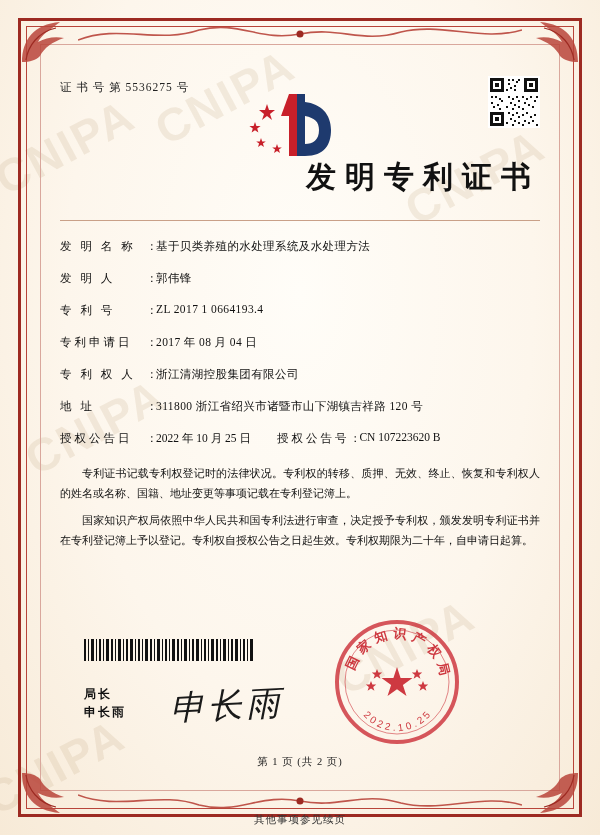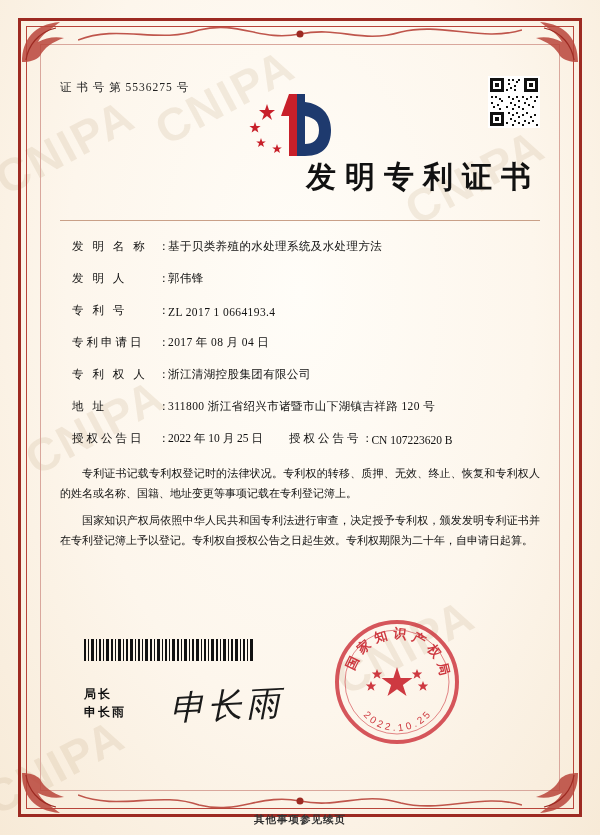--- a/index.html
+++ b/index.html
@@ -112,25 +112,24 @@
     width: 100%;
     height: 1px;
     background: #c9a088;
     margin-top: 22px;
   }
   .fields {
     margin-top: 18px;
   }
   .field {
     display: flex;
-    align-items: flex-end;
+    align-items: flex-start;
     font-size: 11.5px;
     color: #111;
     margin-bottom: 17px;
-    margin-left: 12px;
   }
   .f-label {
     width: 86px;
     flex: 0 0 86px;
     letter-spacing: 3px;
     color: #111;
   }
   .f-colon {
     width: 10px;
     flex: 0 0 10px;
@@ -203,21 +202,20 @@
     letter-spacing: 1px;
   }
   .footer-note {
     position: absolute;
     left: 0; right: 0;
     bottom: 8px;
     text-align: center;
     font-size: 10.5px;
     color: #333;
     letter-spacing: 1px;
-    font-weight: bold;
   }
 </style>
 </head>
 <body>
 
 <div class="page">
 
   <div class="wm" style="left:-10px; top:120px; font-size:46px;">CNIPA</div>
   <div class="wm" style="left:150px; top:70px; font-size:46px;">CNIPA</div>
   <div class="wm" style="left:400px; top:150px; font-size:46px;">CNIPA</div>
@@ -484,16 +482,17 @@
         <g transform="translate(65,66)">
           <polygon points="0,-16 3.6,-5 15.5,-5 5.9,2 9.5,13 0,6.2 -9.5,13 -5.9,2 -15.5,-5 -3.6,-5" fill="#c8202a"></polygon>
           <polygon points="-20,-14 -18.6,-10.4 -14.8,-10.4 -17.8,-8 -16.6,-4.2 -20,-6.5 -23.4,-4.2 -22.2,-8 -25.2,-10.4 -21.4,-10.4" fill="#c8202a"></polygon>
           <polygon points="-26,-2 -24.6,1.6 -20.8,1.6 -23.8,4 -22.6,7.8 -26,5.5 -29.4,7.8 -28.2,4 -31.2,1.6 -27.4,1.6" fill="#c8202a"></polygon>
           <polygon points="20,-14 21.4,-10.4 25.2,-10.4 22.2,-8 23.4,-4.2 20,-6.5 16.6,-4.2 17.8,-8 14.8,-10.4 18.6,-10.4" fill="#c8202a"></polygon>
           <polygon points="26,-2 27.4,1.6 31.2,1.6 28.2,4 29.4,7.8 26,5.5 22.6,7.8 23.8,4 20.8,1.6 24.6,1.6" fill="#c8202a"></polygon>
         </g>
       </svg>
     </div>
 
+    <div class="page-num">第 1 页 (共 2 页)</div>
   </div>
 
   <div class="footer-note">其他事项参见续页</div>
 </div>
 
 </body></html>

